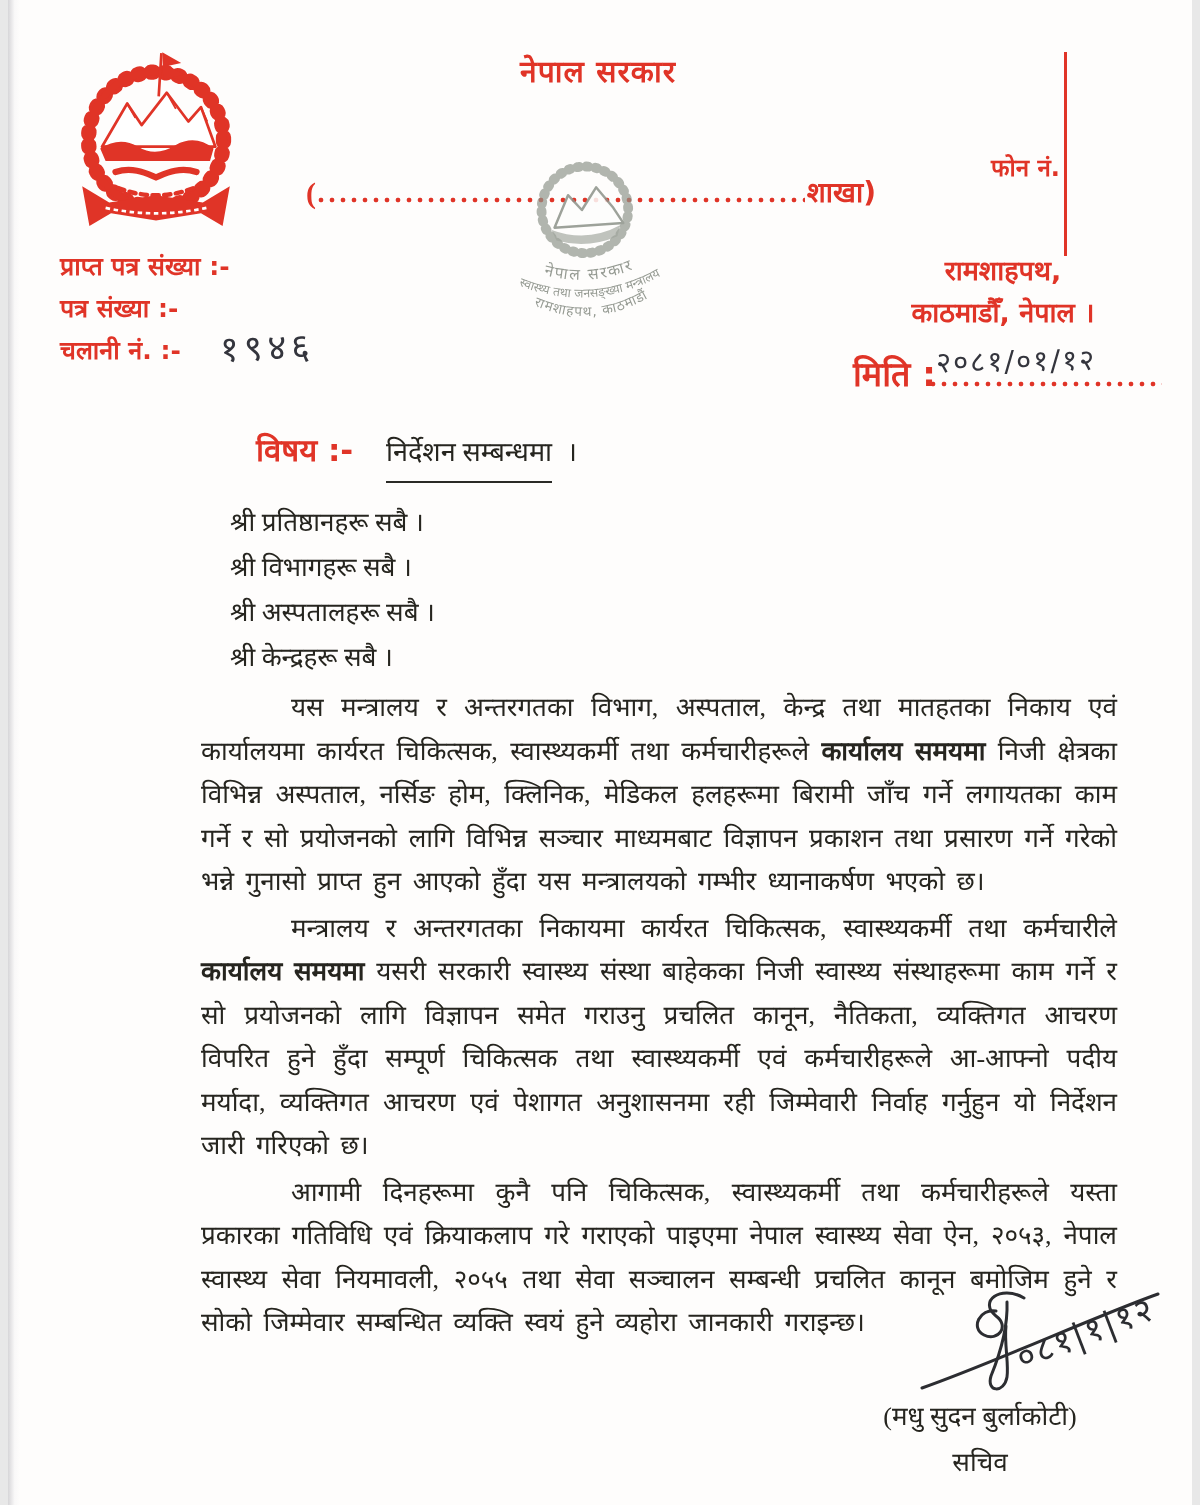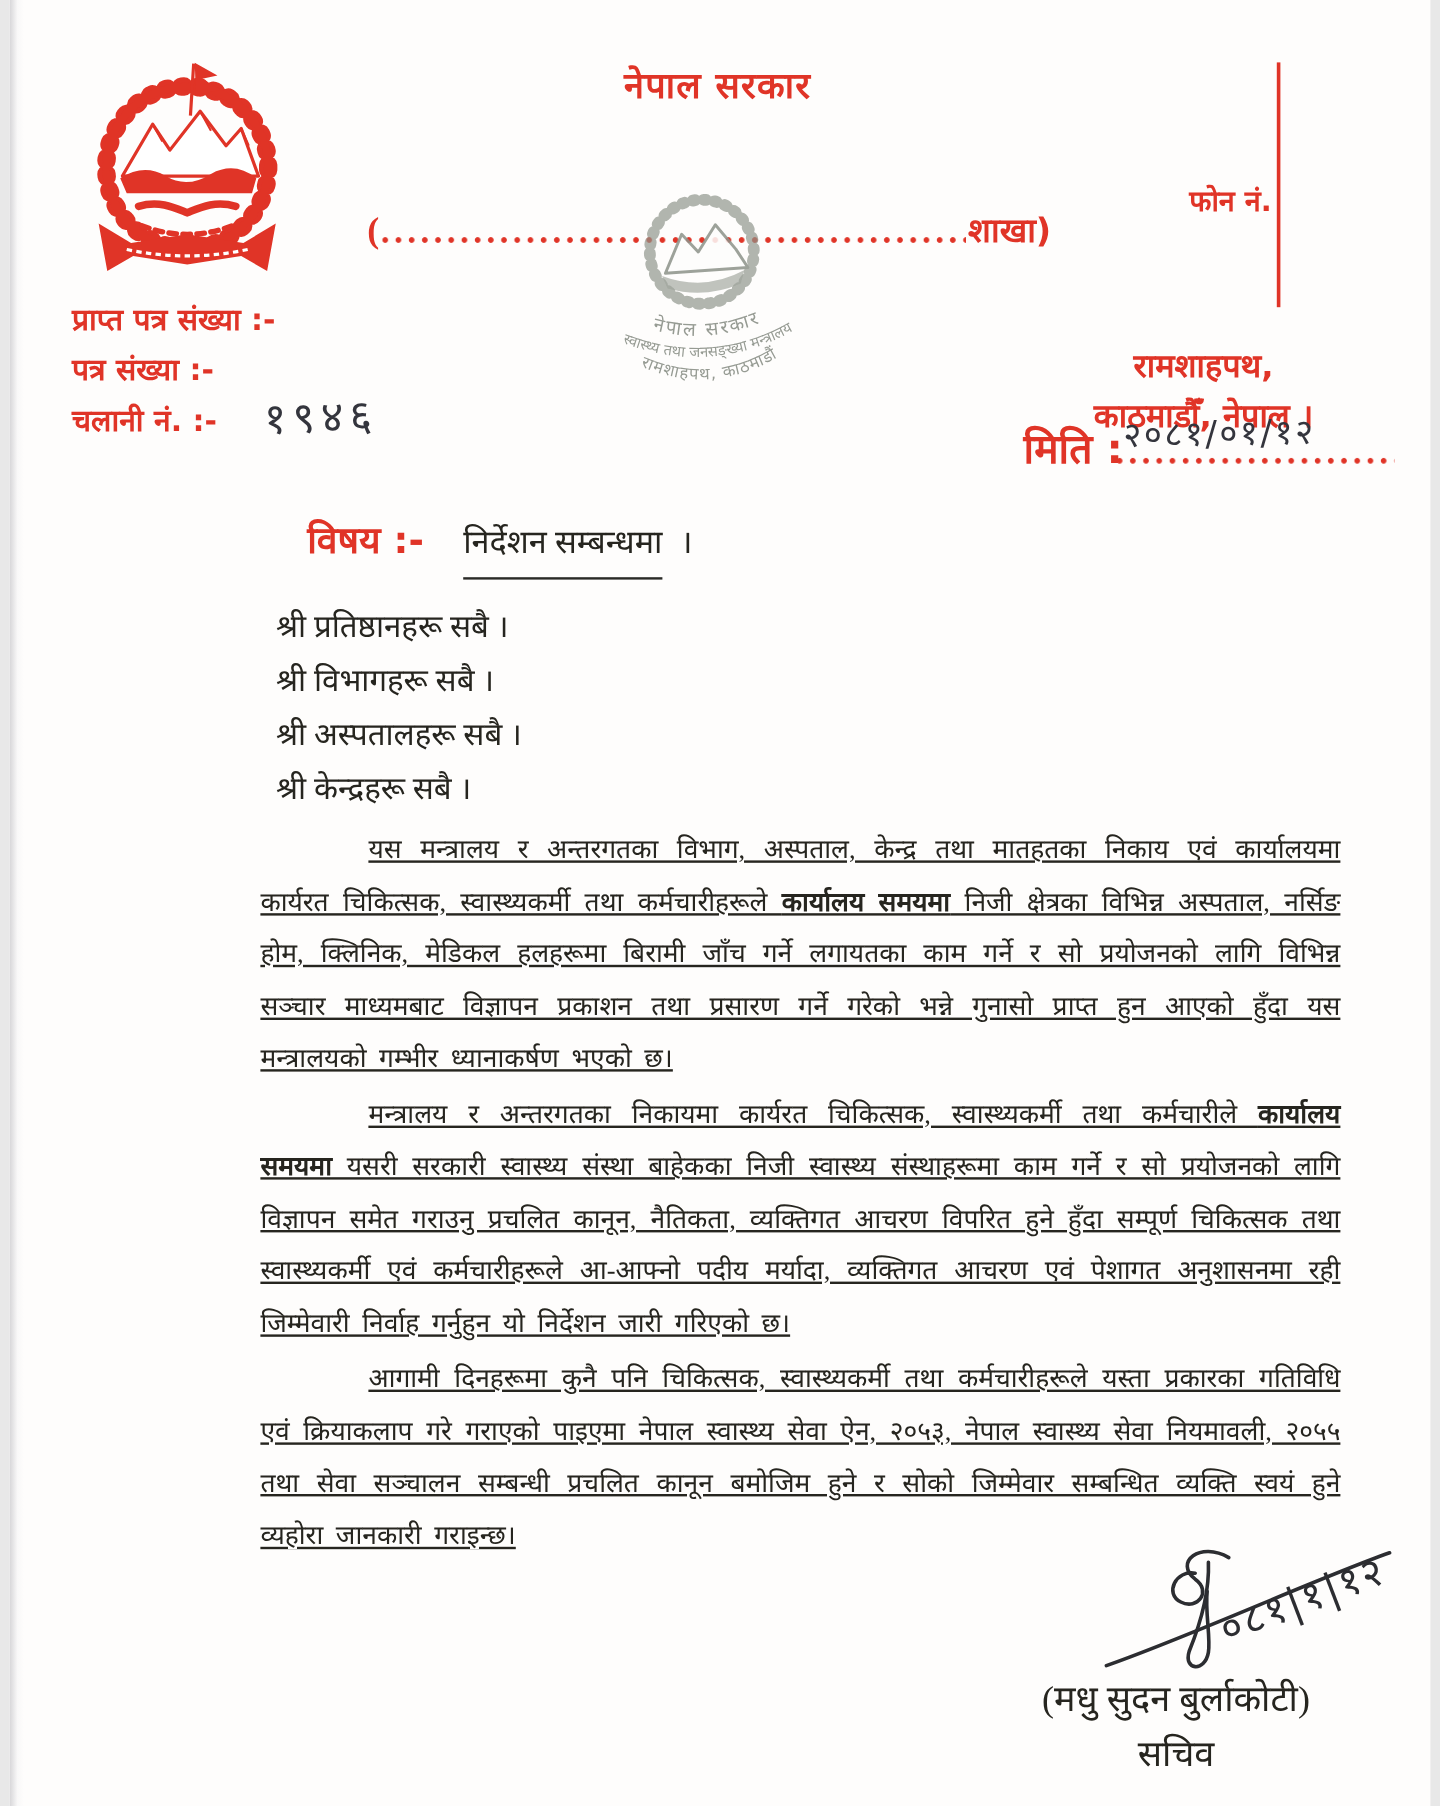--- a/index.html
+++ b/index.html
@@ -39,47 +39,47 @@
   .phone-list div{font-size:26px;line-height:34px;font-weight:bold;
     font-family:"DejaVu Sans","Liberation Sans",sans-serif;}
 
   
   .meta-left{left:52px;top:246px;}
   .meta-left div{font-size:25px;line-height:42px;font-weight:bold;
     font-family:"DejaVu Sans","Liberation Sans",sans-serif;}
   .hand{font-family:"DejaVu Sans","Liberation Sans",sans-serif;color:#34353d;}
   .chalani-val{left:212px;top:322px;font-size:36px;letter-spacing:5px;transform:rotate(-2deg);}
   .addr{left:872px;top:250px;width:246px;text-align:center;
-    font-family:"DejaVu Sans","Liberation Sans",sans-serif;font-weight:bold;margin-top:35px;}
+    font-family:"DejaVu Sans","Liberation Sans",sans-serif;font-weight:bold;}
   .addr div{font-size:27px;line-height:42px;}
   .date-label{left:845px;top:350px;font-size:34px;font-weight:bold;
     font-family:"DejaVu Sans","Liberation Sans",sans-serif;}
   .date-val{left:928px;top:340px;font-size:29px;letter-spacing:2px;transform:rotate(-1deg);}
   .date-dots{left:922px;top:380px;width:232px;}
 
   
   .subject-label{left:248px;top:428px;font-size:31px;font-weight:bold;
     font-family:"DejaVu Sans","Liberation Sans",sans-serif;}
   .subject-text{left:378px;top:432px;font-size:27px;}
   .subject-text .u{border-bottom:2px solid #2a2a26;padding-bottom:14px;}
   .subject-text .d{margin-left:8px;}
 
   
   .recipients{left:222px;top:500px;}
   .recipients div{font-size:26px;line-height:45px;}
 
   
   .body-text{left:193px;top:686px;width:916px;}
-  .body-text p{margin:0 0 3px 16px;font-size:22px;line-height:43.5px;
-    text-align:justify;text-indent:90px;word-spacing:5px;text-decoration:underline;}
+  .body-text p{margin:0 0 3px 0;font-size:26px;line-height:43.5px;
+    text-align:justify;text-indent:90px;word-spacing:5px;}
   .body-text b{font-weight:bold;}
 
   
   .sig-block{left:856px;top:1394px;width:232px;text-align:center;}
-  .sig-block div{font-size:30px;line-height:46px;}
+  .sig-block div{font-size:26px;line-height:46px;}
   .sig-svg{left:898px;top:1282px;}
   .stamp{left:452px;top:146px;opacity:.85;transform:rotate(-4deg);}
   .emblem{left:58px;top:44px;}
 </style>
 </head>
 <body>
 
 <div class="page">
 
   <svg class="abs emblem" width="180" height="200" viewBox="0 0 200 218">

